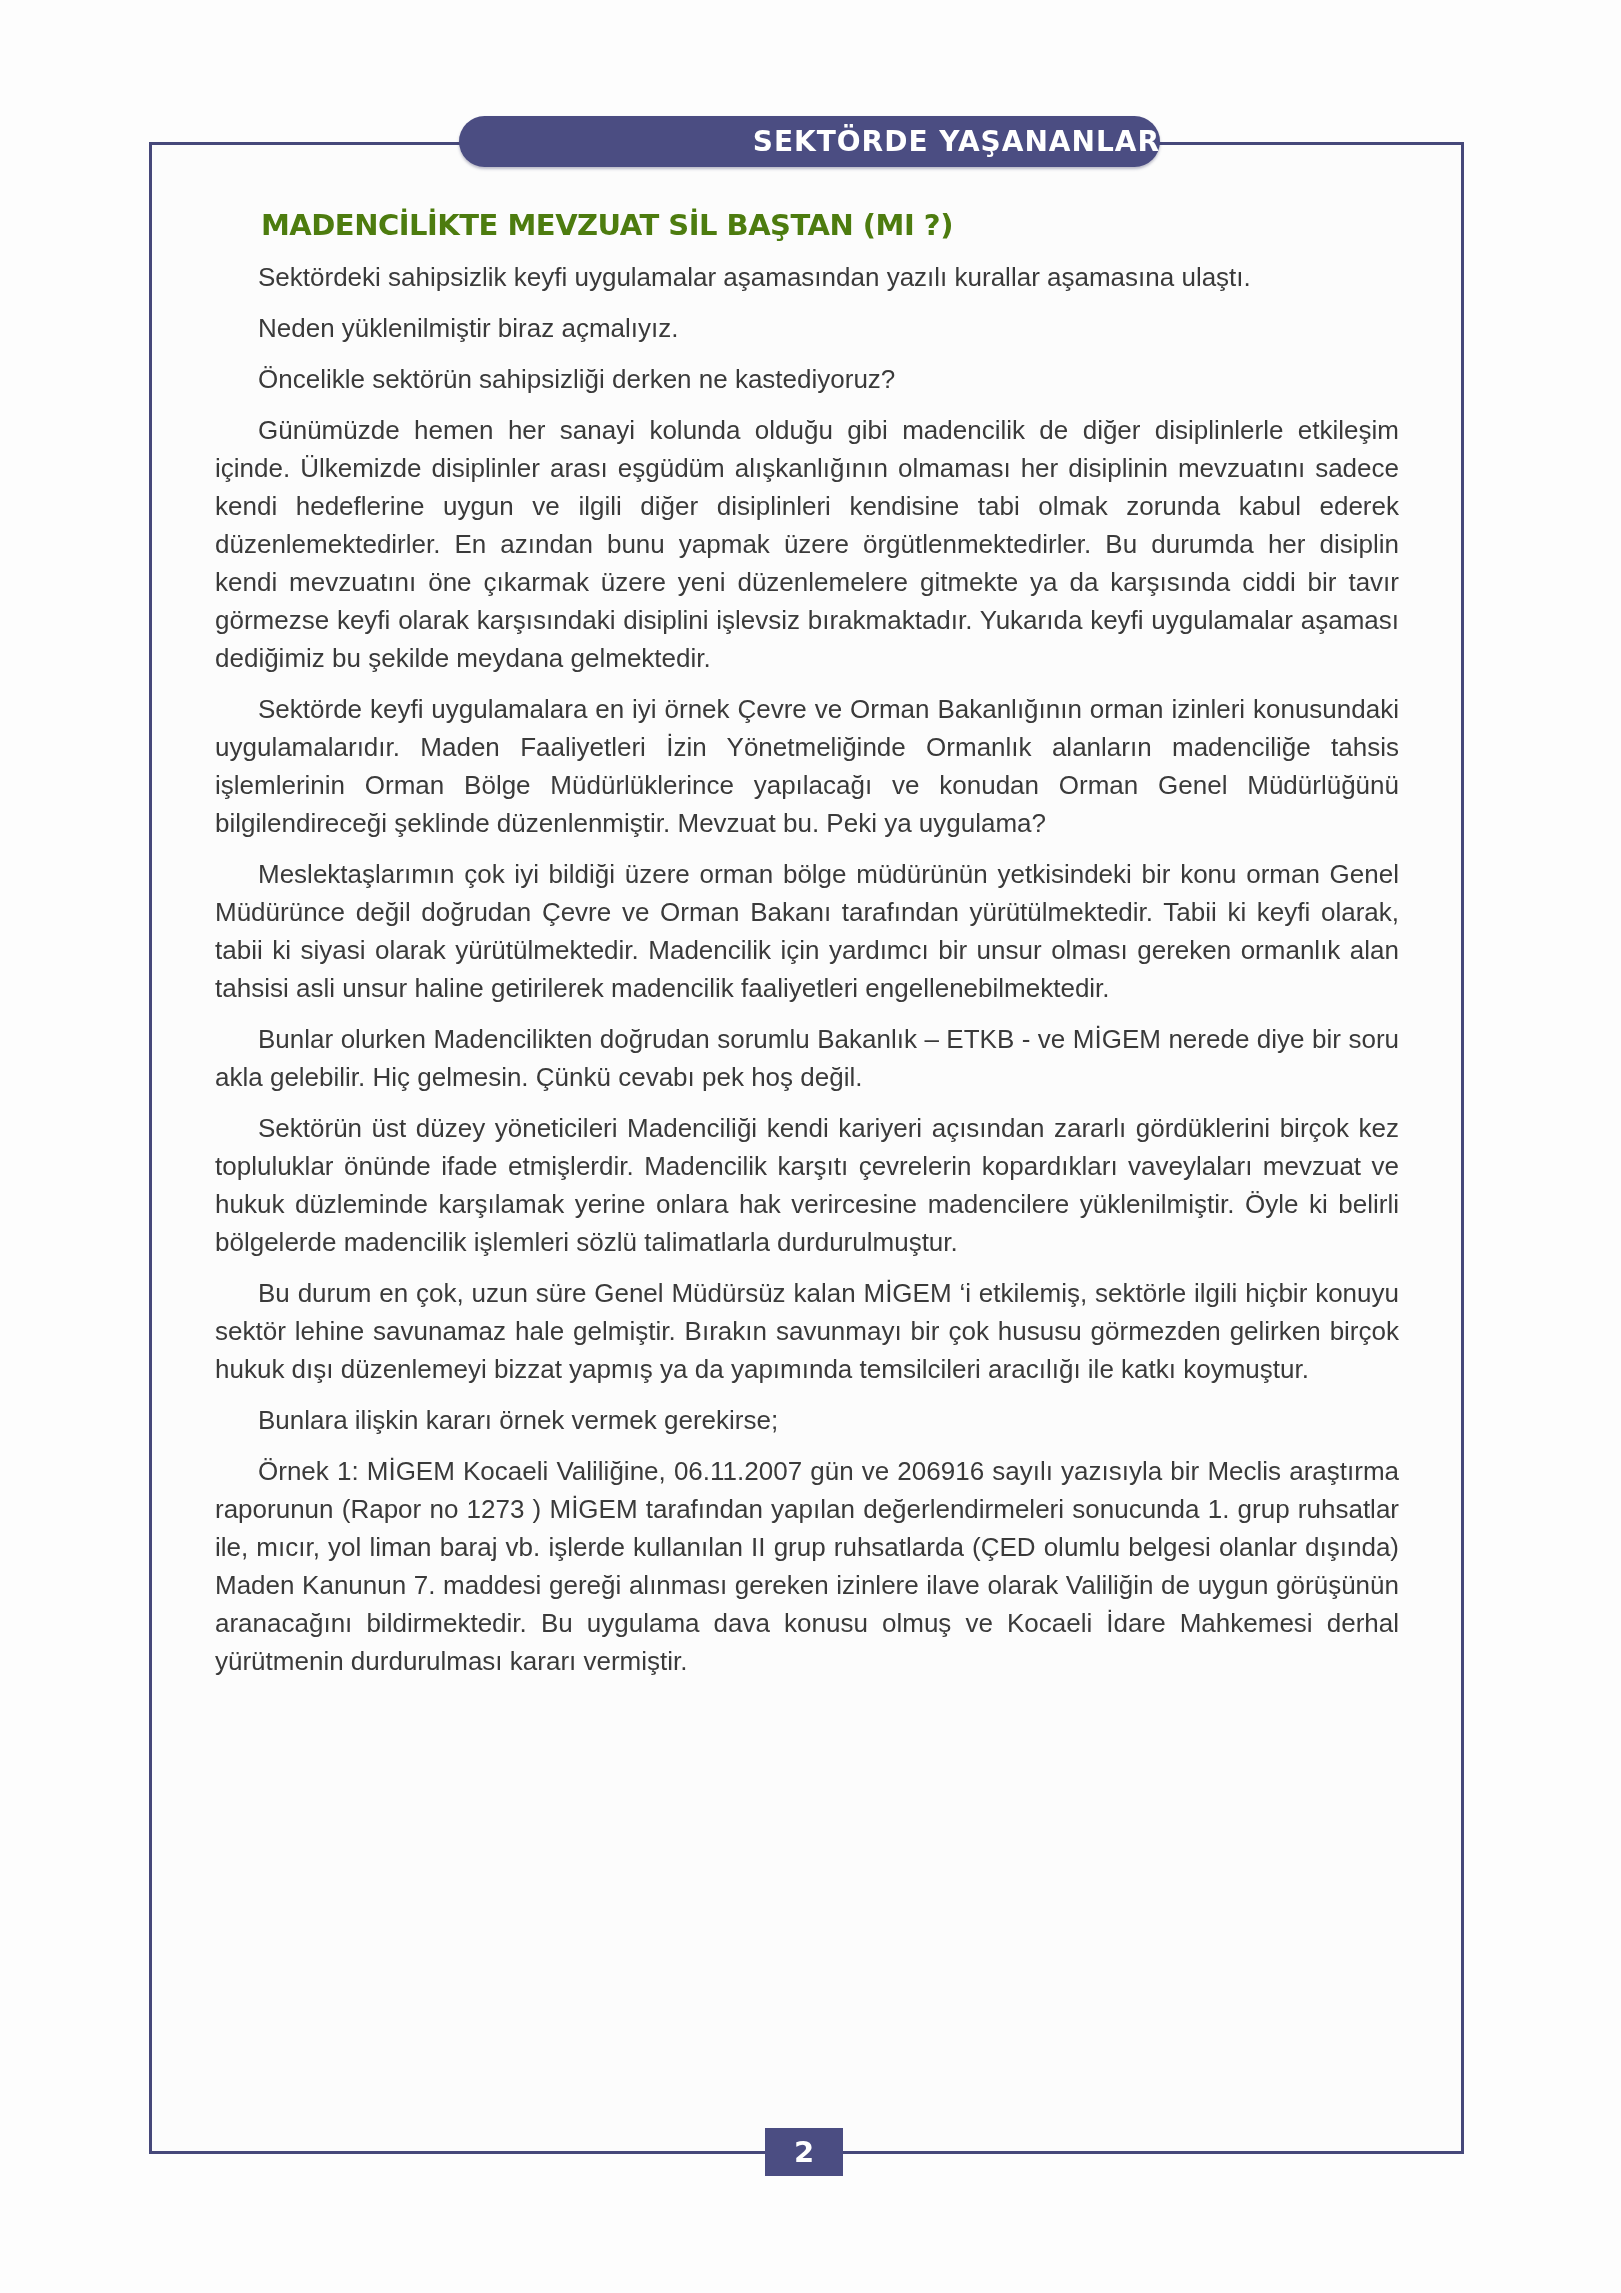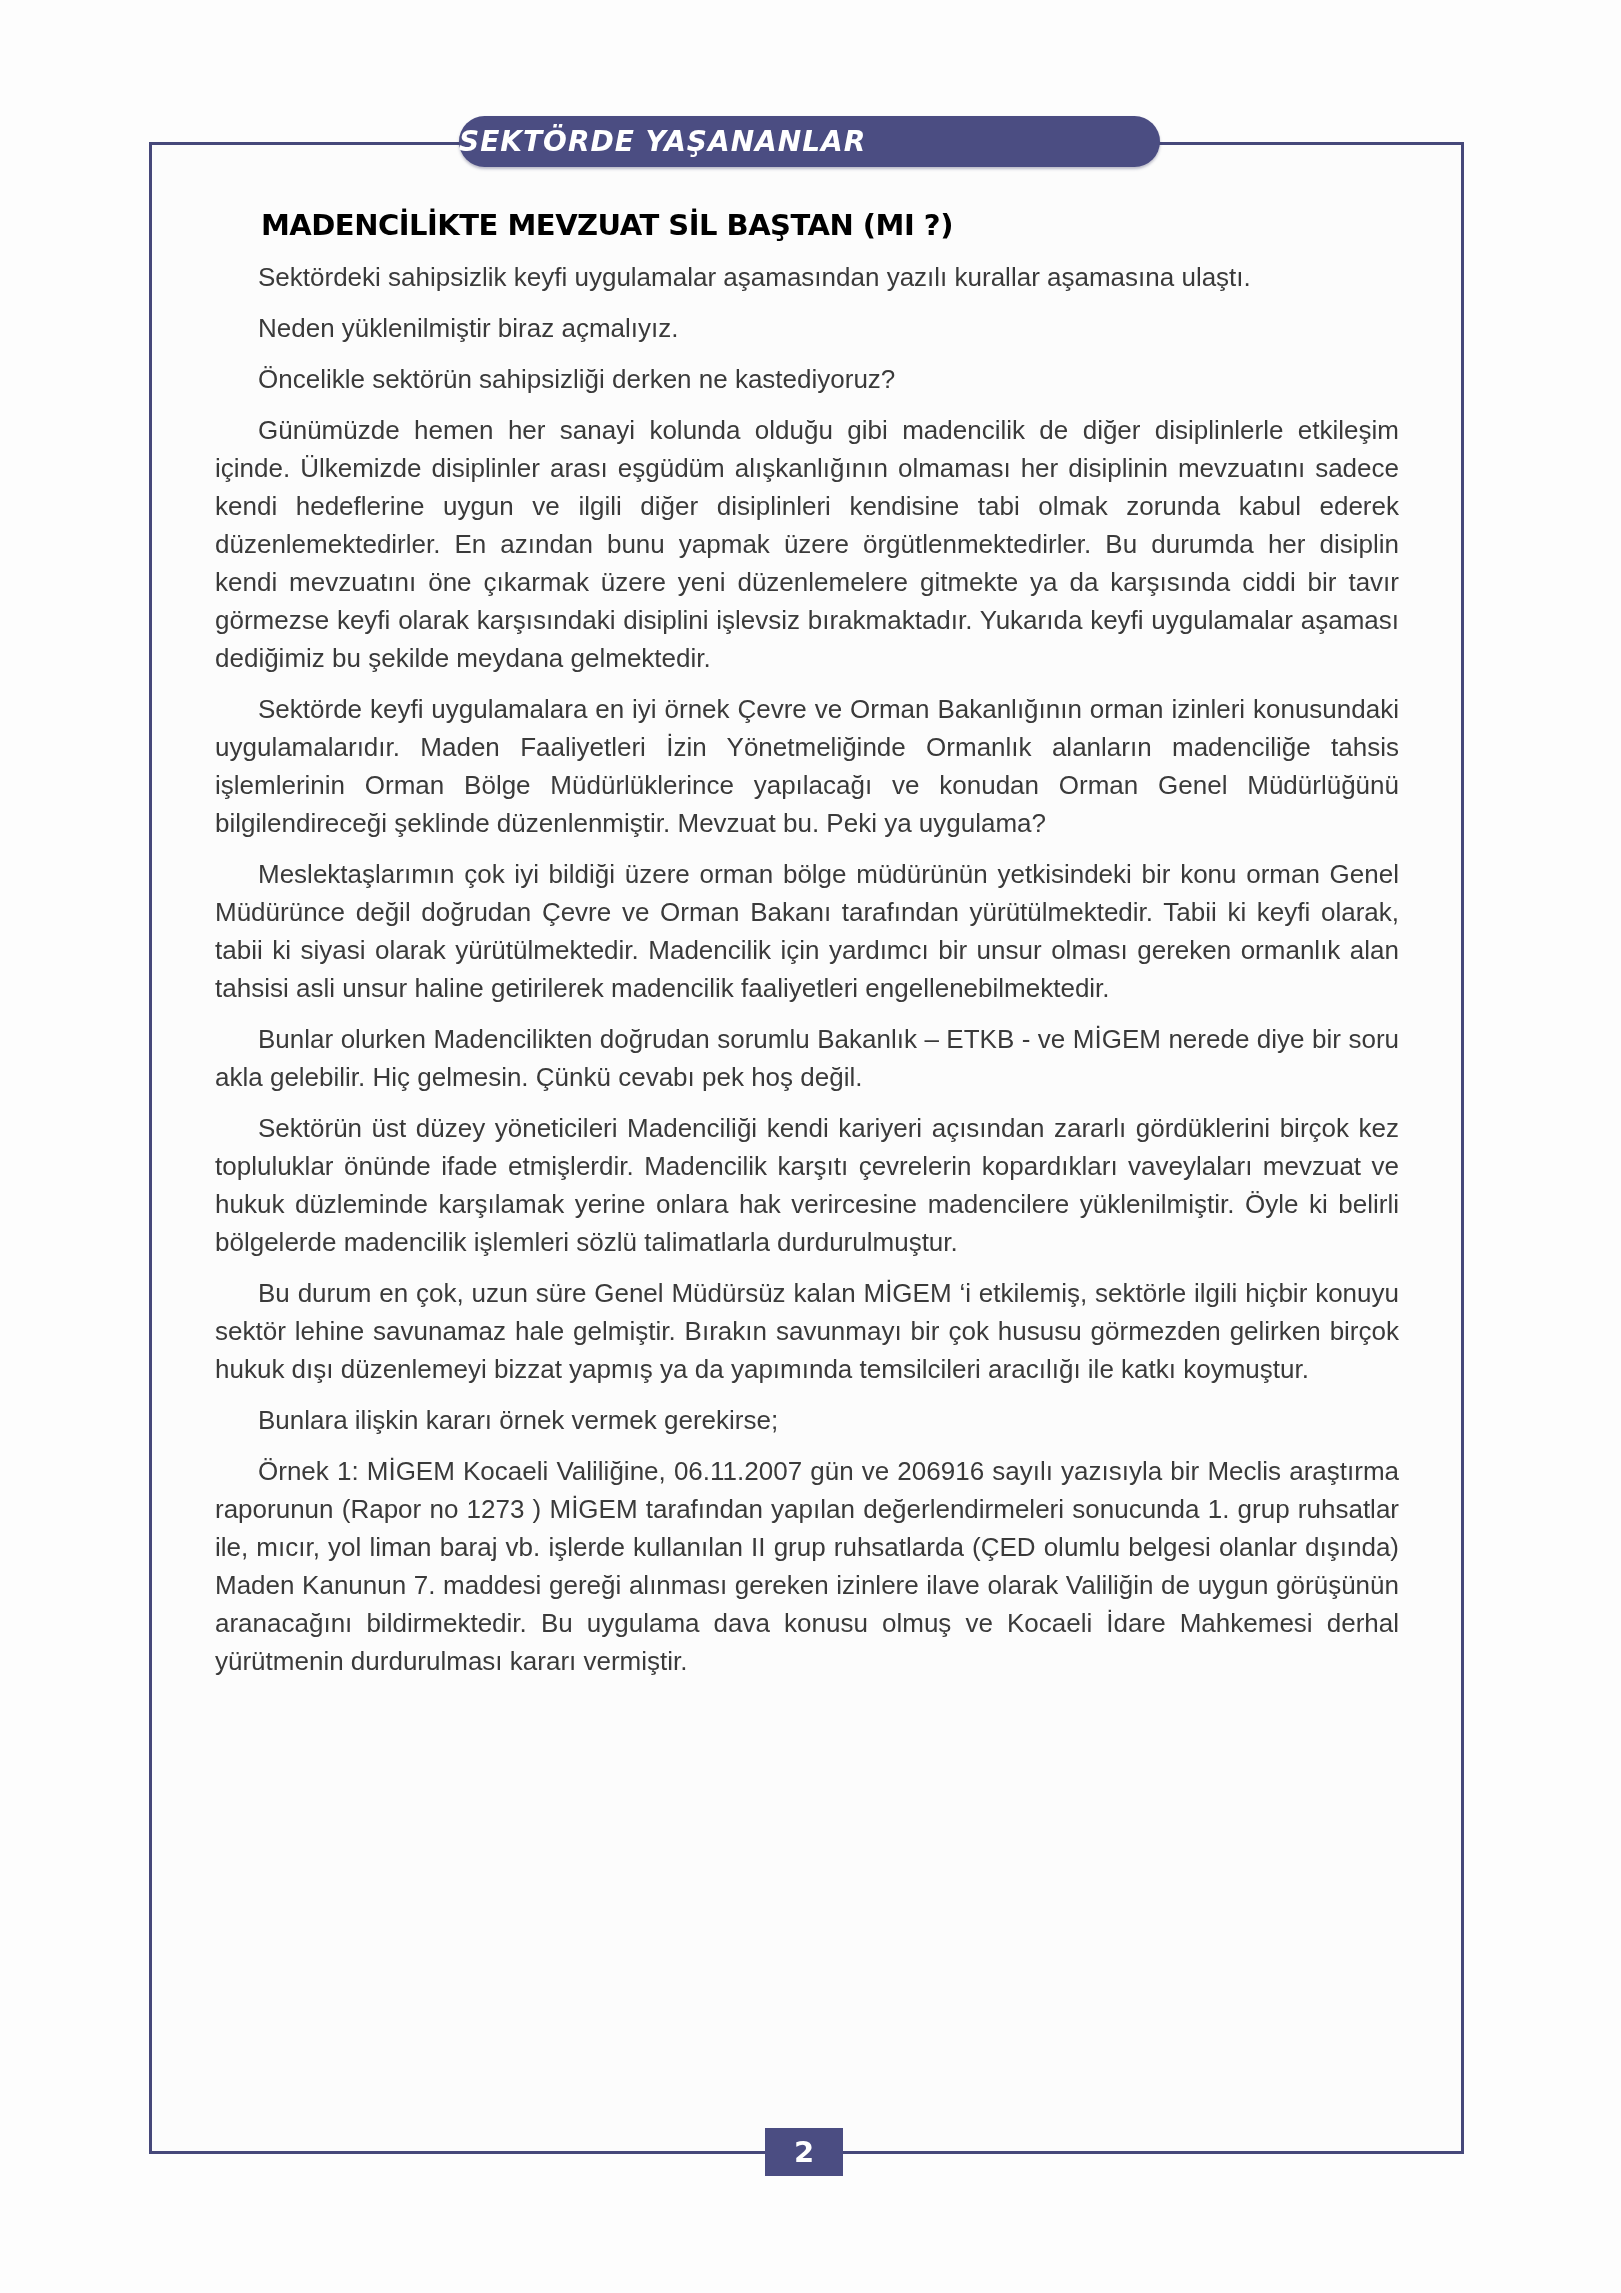--- a/index.html
+++ b/index.html
@@ -29,43 +29,42 @@
       position: absolute;
       left: 459px;
       top: 116px;
       width: 701px;
       height: 51px;
       border-radius: 25.5px;
       background: #4b4d82;
       box-shadow: 0 2px 2.9px rgba(60,60,100,0.35);
       display: flex;
       align-items: center;
-      justify-content: flex-start;
+      justify-content: flex-end;
       z-index: 2;
-      font-style: italic;
     }
     .header-pill span {
       color: #ffffff;
       font-family: "DejaVu Sans", sans-serif;
       font-weight: bold;
       font-size: 28px;
       letter-spacing: 1px;
     }
     .article {
       position: absolute;
       left: 202px;
       top: 206px;
       width: 1210px;
     }
     .article-title {
       margin: 0 0 0 59px;
       font-family: "DejaVu Sans", sans-serif;
       font-weight: bold;
       font-size: 29px;
-      color: #000000;
+      color: #4d7c0f;
       line-height: 39px;
       letter-spacing: -0.5px;
     }
     .body-text {
       margin-top: 8.8px;
     }
     .para {
       margin: 13px;
       font-family: "Liberation Sans", sans-serif;
       font-size: 26px;

